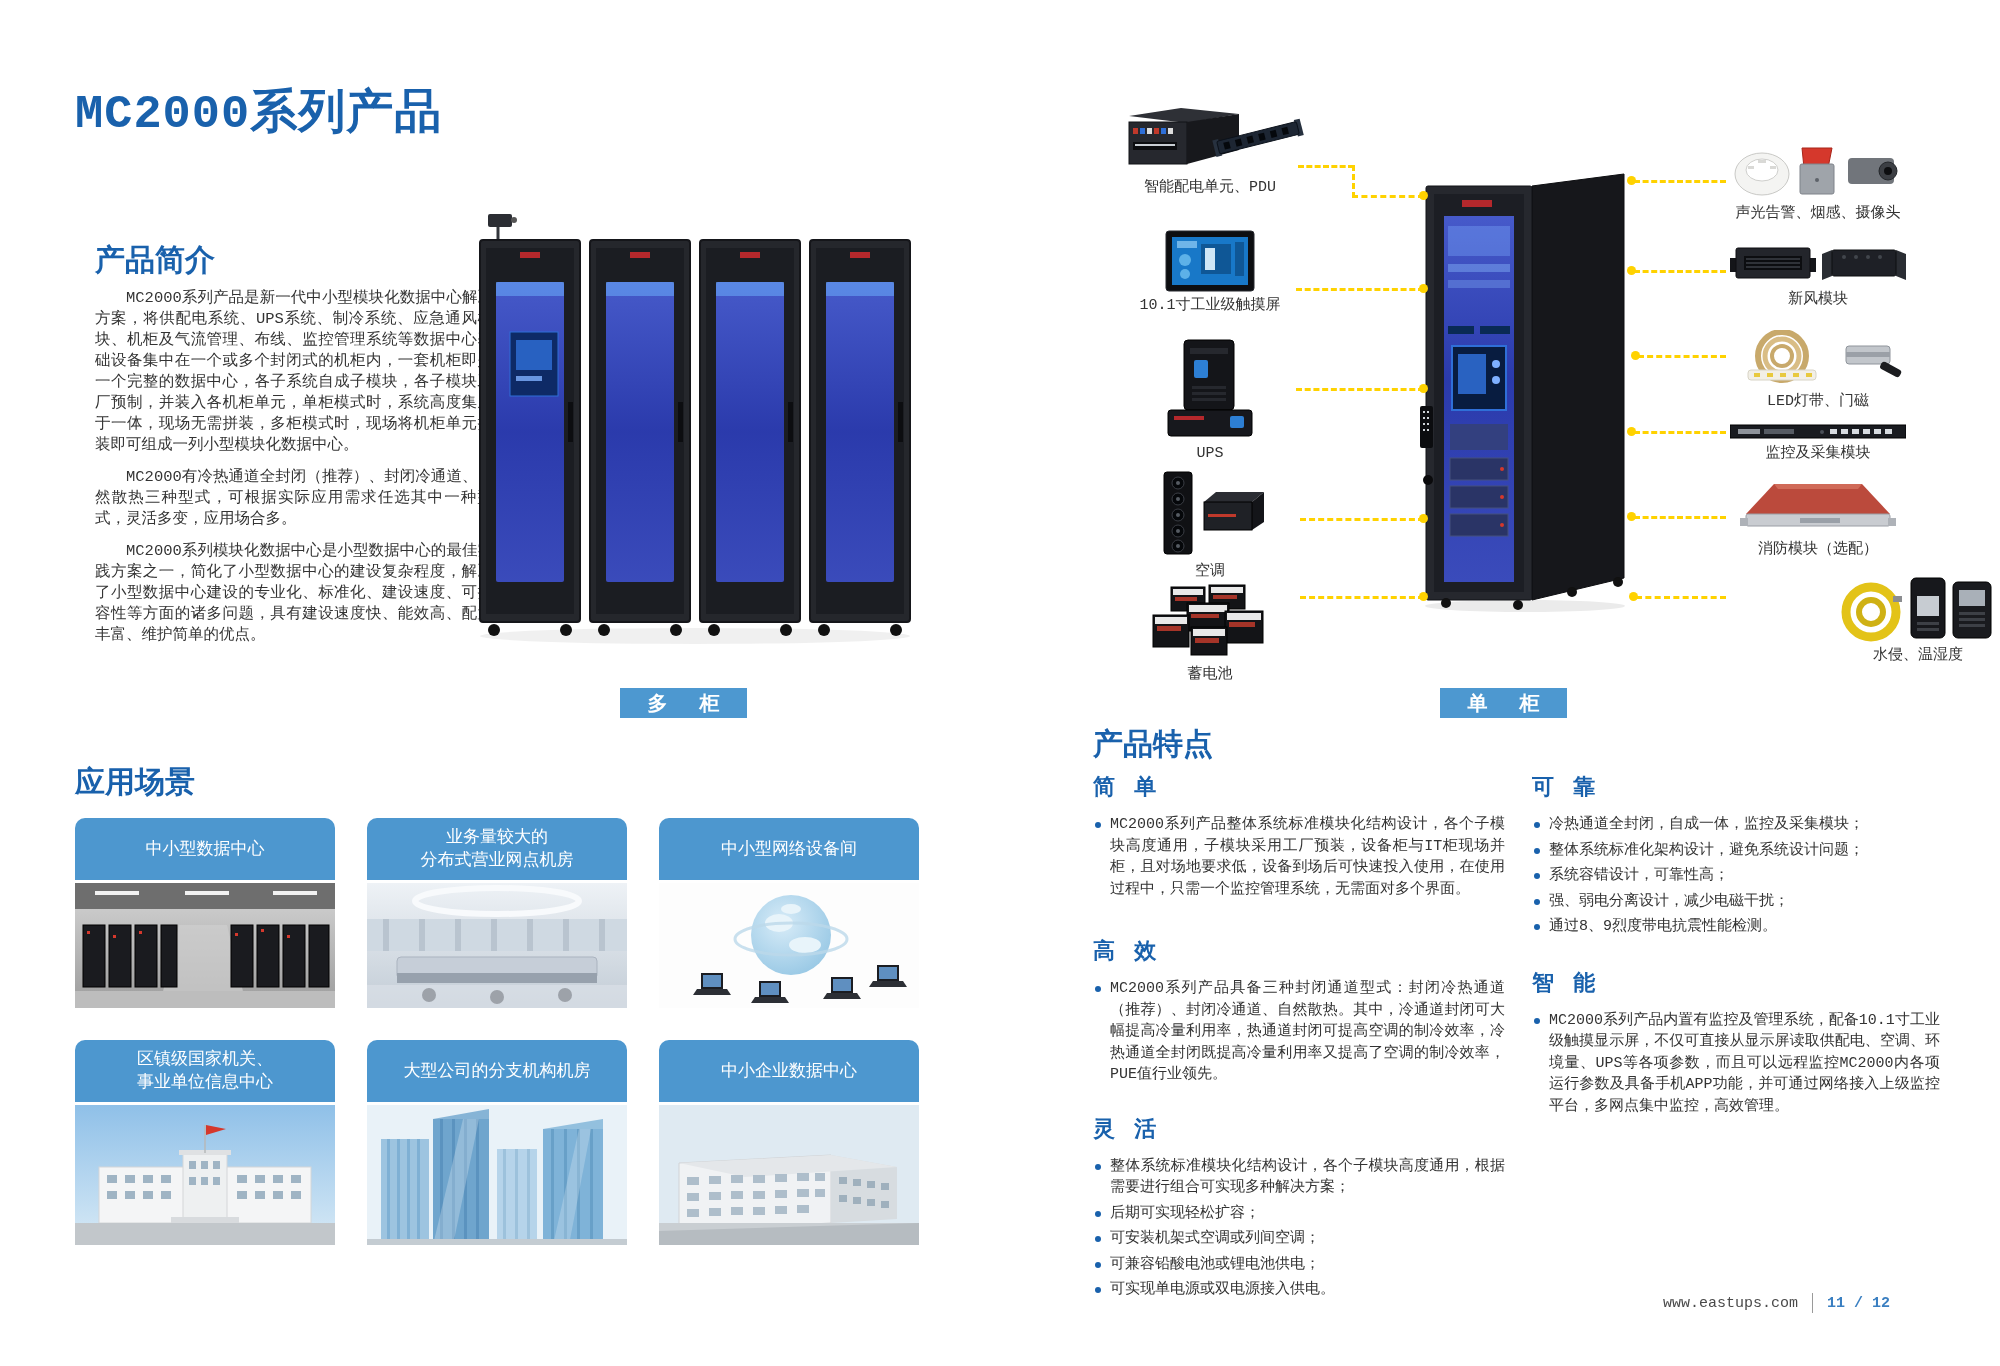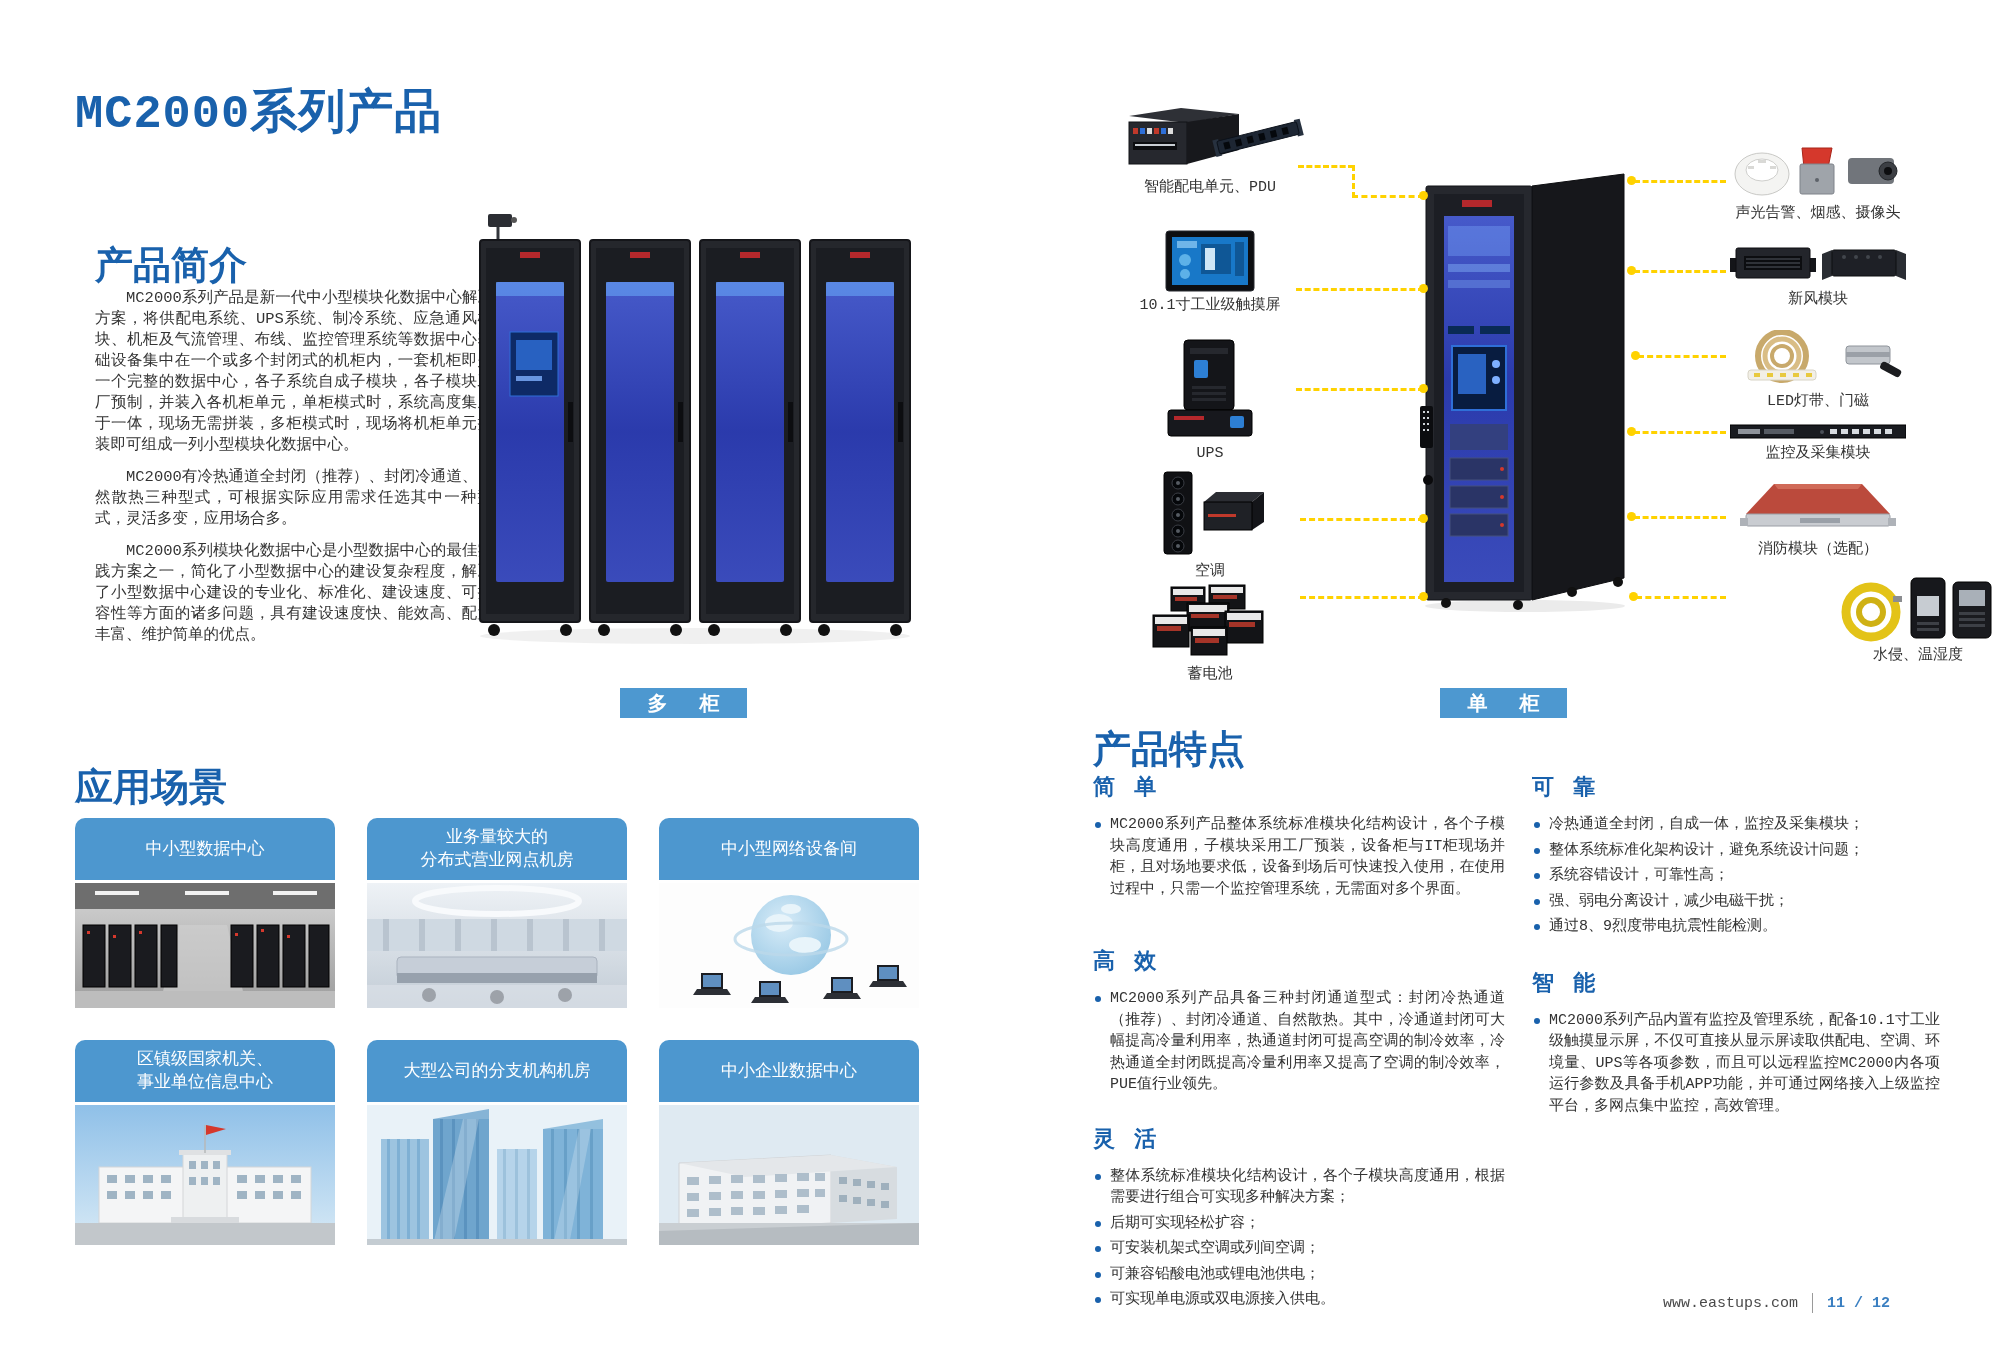--- a/index.html
+++ b/index.html
@@ -1,21 +1,21 @@
 <!DOCTYPE html>
 <html><head>
 <meta charset="utf-8">
 <style>
   html,body{margin:0;padding:0;background:#fff;}
   #page{position:relative;width:2000px;height:1366px;background:#ffffff;overflow:hidden;
         font-family:Liberation Mono, monospace;color:#333;}
   .abs{position:absolute;}
   
   .page-title{left:75px;top:80px;font-size:47px;font-weight:bold;color:#1961ac;letter-spacing:1px;}
-  .sec-h{font-size:38px;font-weight:bold;color:#1961ac;}
+  .sec-h{font-size:30px;font-weight:bold;color:#1961ac;}
   
   .intro-text{left:95px;top:288px;width:398px;font-size:15.5px;line-height:21px;text-align:justify;color:#333;}
   .intro-text p{margin:0 0 11px 0;text-indent:2em;}
   
   .badge{background:#4d98d0;color:#fff;display:flex;align-items:center;justify-content:center;
          font-size:20px;font-weight:bold;letter-spacing:10px;text-indent:10px;}
   
   .tiles{left:75px;top:818px;width:832px;display:grid;grid-template-columns:repeat(3,260px);
          column-gap:26px;row-gap:21px;gap:32px;}
   .tile{width:260px;}
@@ -719,21 +719,21 @@
   <div class="dot" style="left:1627px;top:512px;"></div>
 
   <div class="conn-h" style="left:1636px;top:596px;width:90px;"></div>
   <div class="dot" style="left:1629px;top:592px;"></div>
 
   <div class="abs badge" style="left:1440px;top:688px;width:127px;height:30px;">单 柜</div>
 
   <div class="abs sec-h" style="left:1093px;top:724px;">产品特点</div>
 
   <div class="fcol" style="left:1093px;top:772px;width:412px;">
-    <div class="fsec" style="margin-bottom:46px;">
+    <div class="fsec" style="margin-bottom:36px;">
       <div class="fsec-title">简 单</div>
       <ul class="fb">
         <li>MC2000系列产品整体系统标准模块化结构设计，各个子模块高度通用，子模块采用工厂预装，设备柜与IT柜现场并柜，且对场地要求低，设备到场后可快速投入使用，在使用过程中，只需一个监控管理系统，无需面对多个界面。</li>
       </ul>
     </div>
     <div class="fsec" style="margin-bottom:28px;">
       <div class="fsec-title">高 效</div>
       <ul class="fb">
         <li>MC2000系列产品具备三种封闭通道型式：封闭冷热通道（推荐）、封闭冷通道、自然散热。其中，冷通道封闭可大幅提高冷量利用率，热通道封闭可提高空调的制冷效率，冷热通道全封闭既提高冷量利用率又提高了空调的制冷效率，PUE值行业领先。</li>
       </ul>

